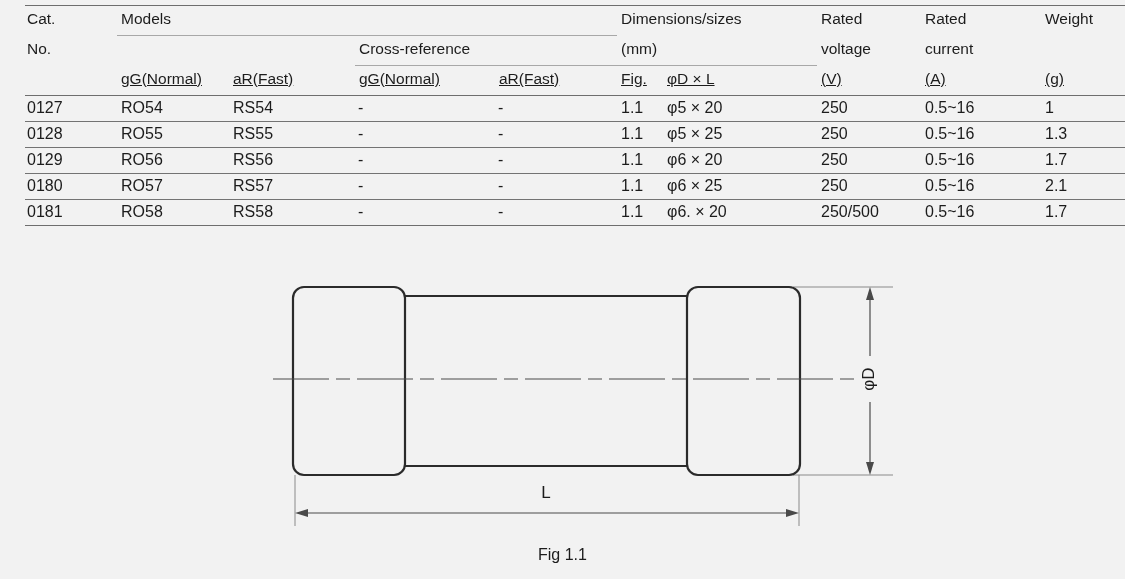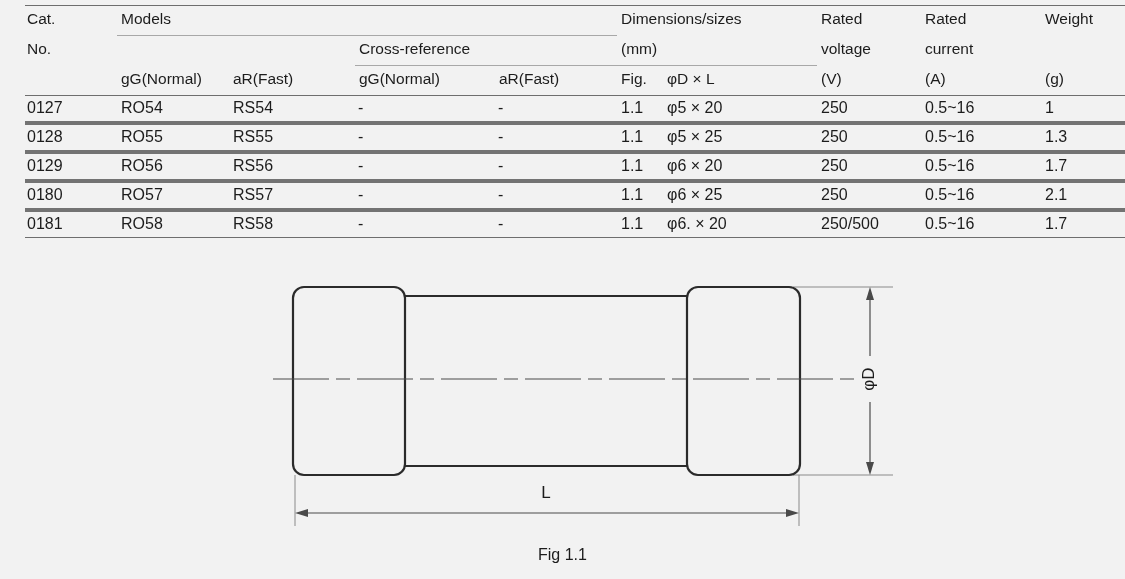--- a/index.html
+++ b/index.html
@@ -41,27 +41,27 @@
   }
 
   
   .h-cell {
     height: 25px;
     padding-top: 4px !important;
     font-size: 15.5px;
   }
   .rule-top    { border-top: 1.6px solid #6e6e6e; }
   .rule-thin   { border-bottom: 1px solid #a8a8a8; }
-  .rule-heavy  { border-bottom: 1.6px solid #6e6e6e; }
+  .rule-heavy  { border-bottom: 1.6px solid #6e6e6e; text-decoration: underline; }
 
   
   tr.data-row td {
     height: 22px;
     padding-top: 3px !important;
-    border-bottom: 4px solid #737373;
+    border-bottom: 1px solid #737373;
     font-size: 16px;
   }
   tr.data-row.last td {
     border-bottom: 1.6px solid #6e6e6e;
   }
 
   
   .c-cat   { width: 92px; }
   .c-gg    { width: 112px; }
   .c-ar    { width: 126px; }

